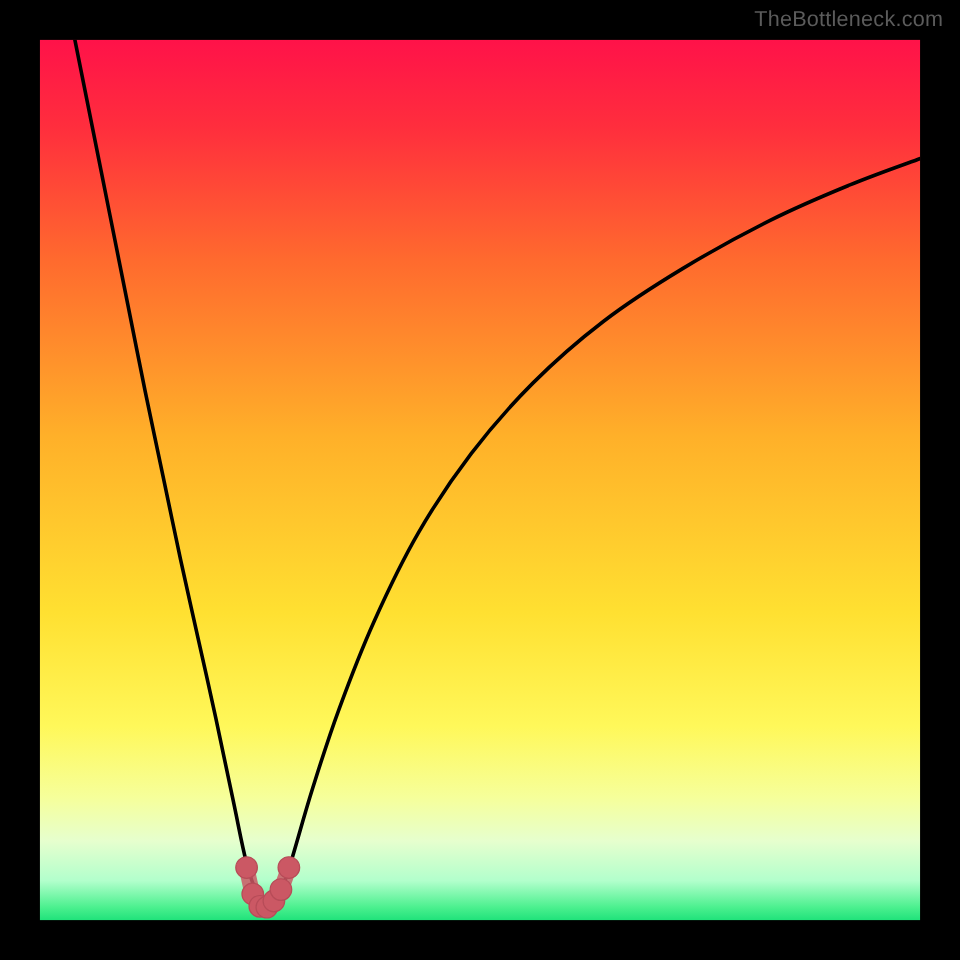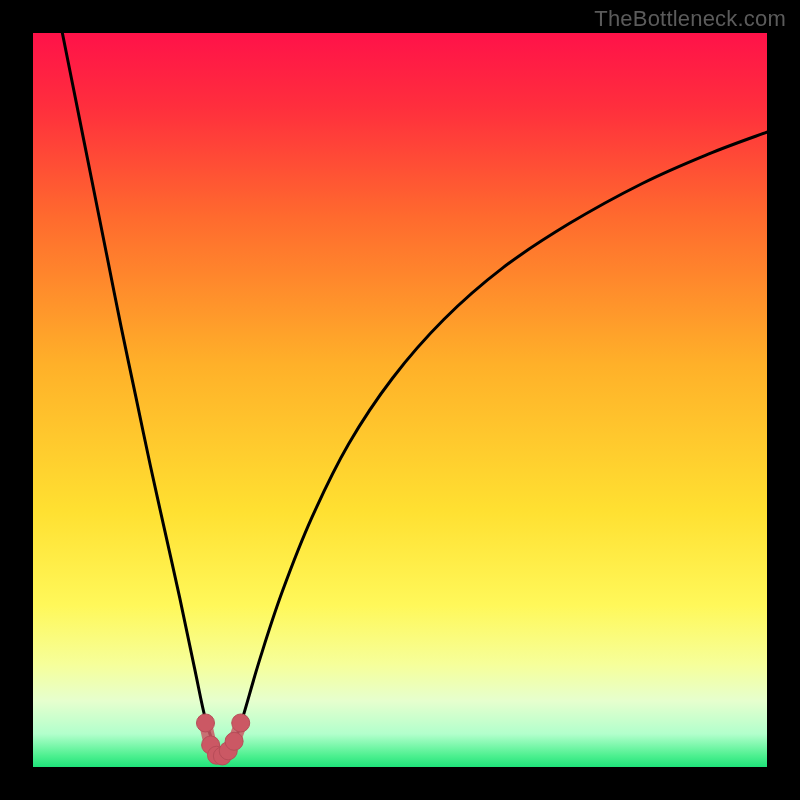--- a/index.html
+++ b/index.html
@@ -35,21 +35,21 @@
     position: absolute;
     inset: 0;
     width: 734px;
     height: 734px;
   }
   .watermark {
     position: absolute;
     top: 6px;
     right: 14px;
     color: #5b5b5b;
-    font-size: 22px;
+    font-size: 18px;
     font-weight: 500;
     letter-spacing: 0.2px;
     white-space: nowrap;
   }
 </style>
 </head>
 <body>
 
 <div class="frame">
 

